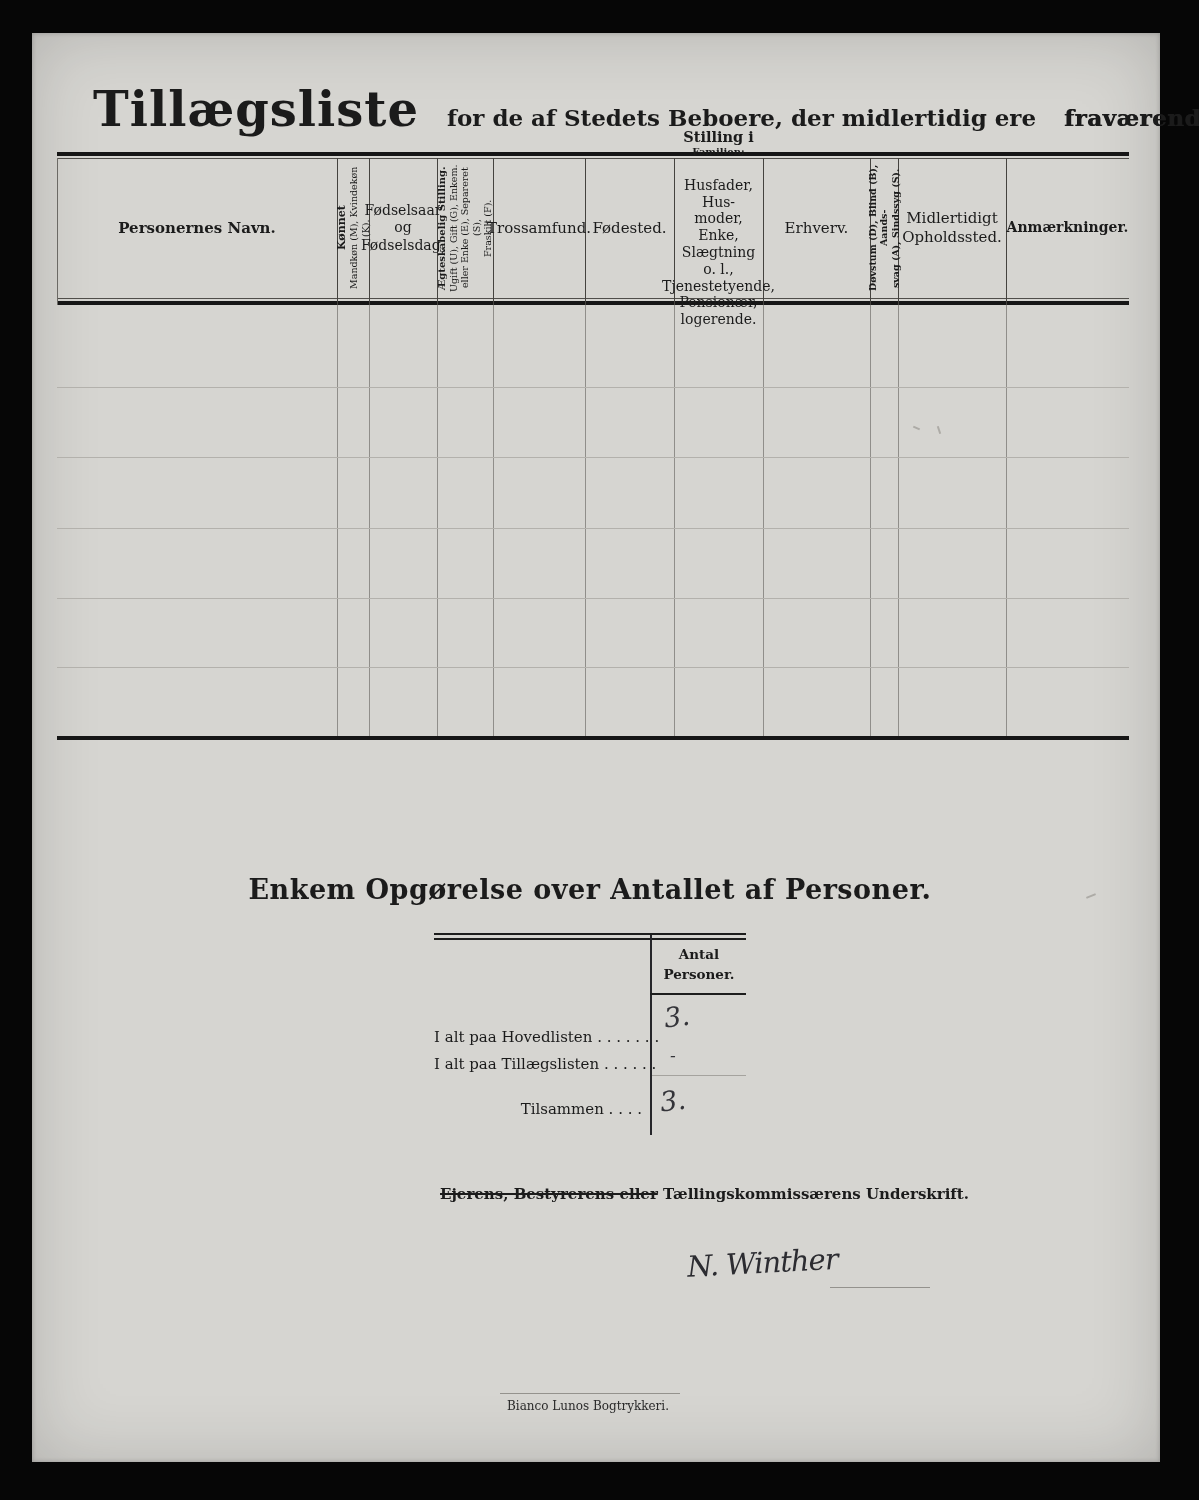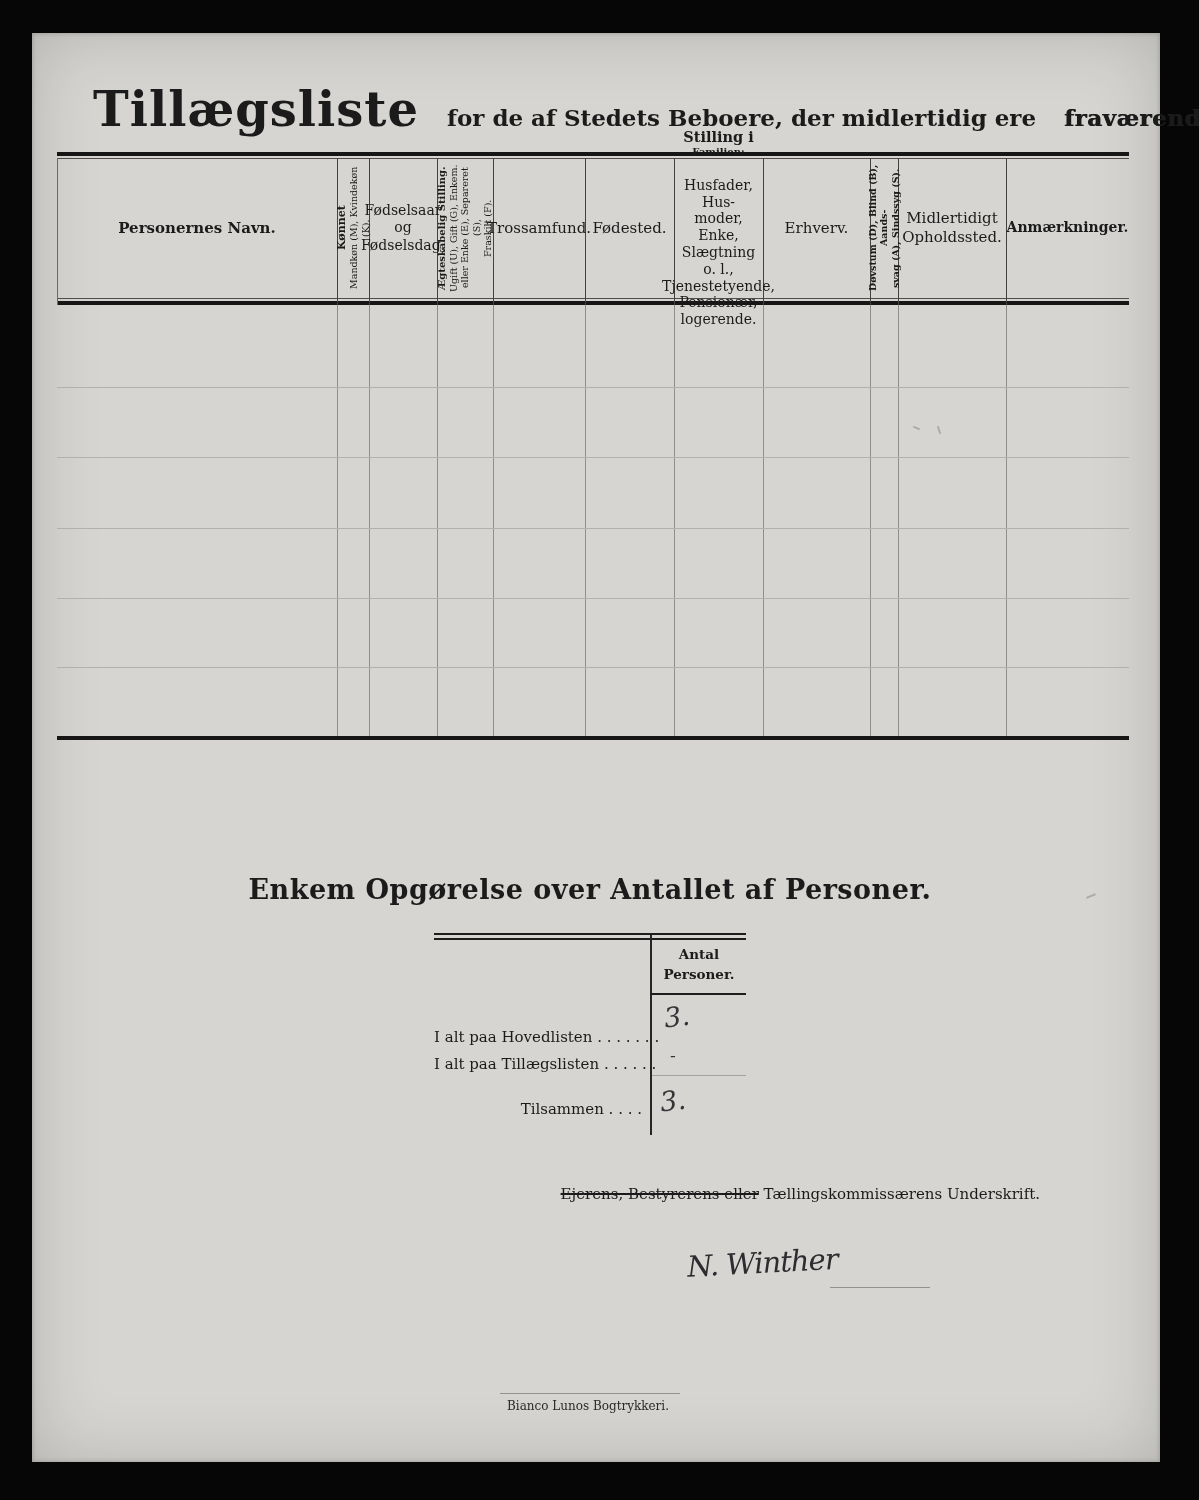--- a/index.html
+++ b/index.html
@@ -61,22 +61,22 @@
   .sum-label-r1 { top:82px;margin-top:13px; }
   .sum-label-r2 { top:122px; }
   .sum-label-r3 { top:167px; }
   .sum-faint-rule { position:absolute; left:218px; top:142px; width:94px; height:1px; background:#a5a39e; }
   .script-val { position:absolute; font-style:italic; font-size:27px; color:#343439;
     transform:rotate(-7deg); }
   .sum-val-r1 { left:230px; top:68px; }
   .sum-val-r2 { left:236px; top:112px; font-size:17px; transform:none; }
   .sum-val-r3 { left:226px; top:152px; }
   
-  .sig-label { position:absolute; left:408px; top:1152px; width:600px; text-align:right;
-    font-size:15px; font-weight:normal; white-space:nowrap; }
+  .sig-label { position:absolute; left:408px; top:1152px; width:600px; text-align:left;
+    font-size:15px; font-weight:bold; white-space:nowrap; }
   .struck { text-decoration:line-through; text-decoration-thickness:1.5px; }
   .sig-name { position:absolute; left:655px; top:1212px; width:180px;
     font-style:italic; font-size:29px; color:#2c2c31; transform:rotate(-3deg);
     letter-spacing:-1px; white-space:nowrap; }
   .sig-tail { position:absolute; left:798px; top:1254px; width:100px; height:1px; background:#94928d; }
   
   .imprint-rule { position:absolute; left:468px; top:1360px; width:180px; height:1px; background:#94928d; }
   .imprint { position:absolute; left:456px; top:1366px; width:200px; text-align:center; font-size:12px; color:#2a2a2a; }
   
   .speck { position:absolute; background:#adaba6; }

